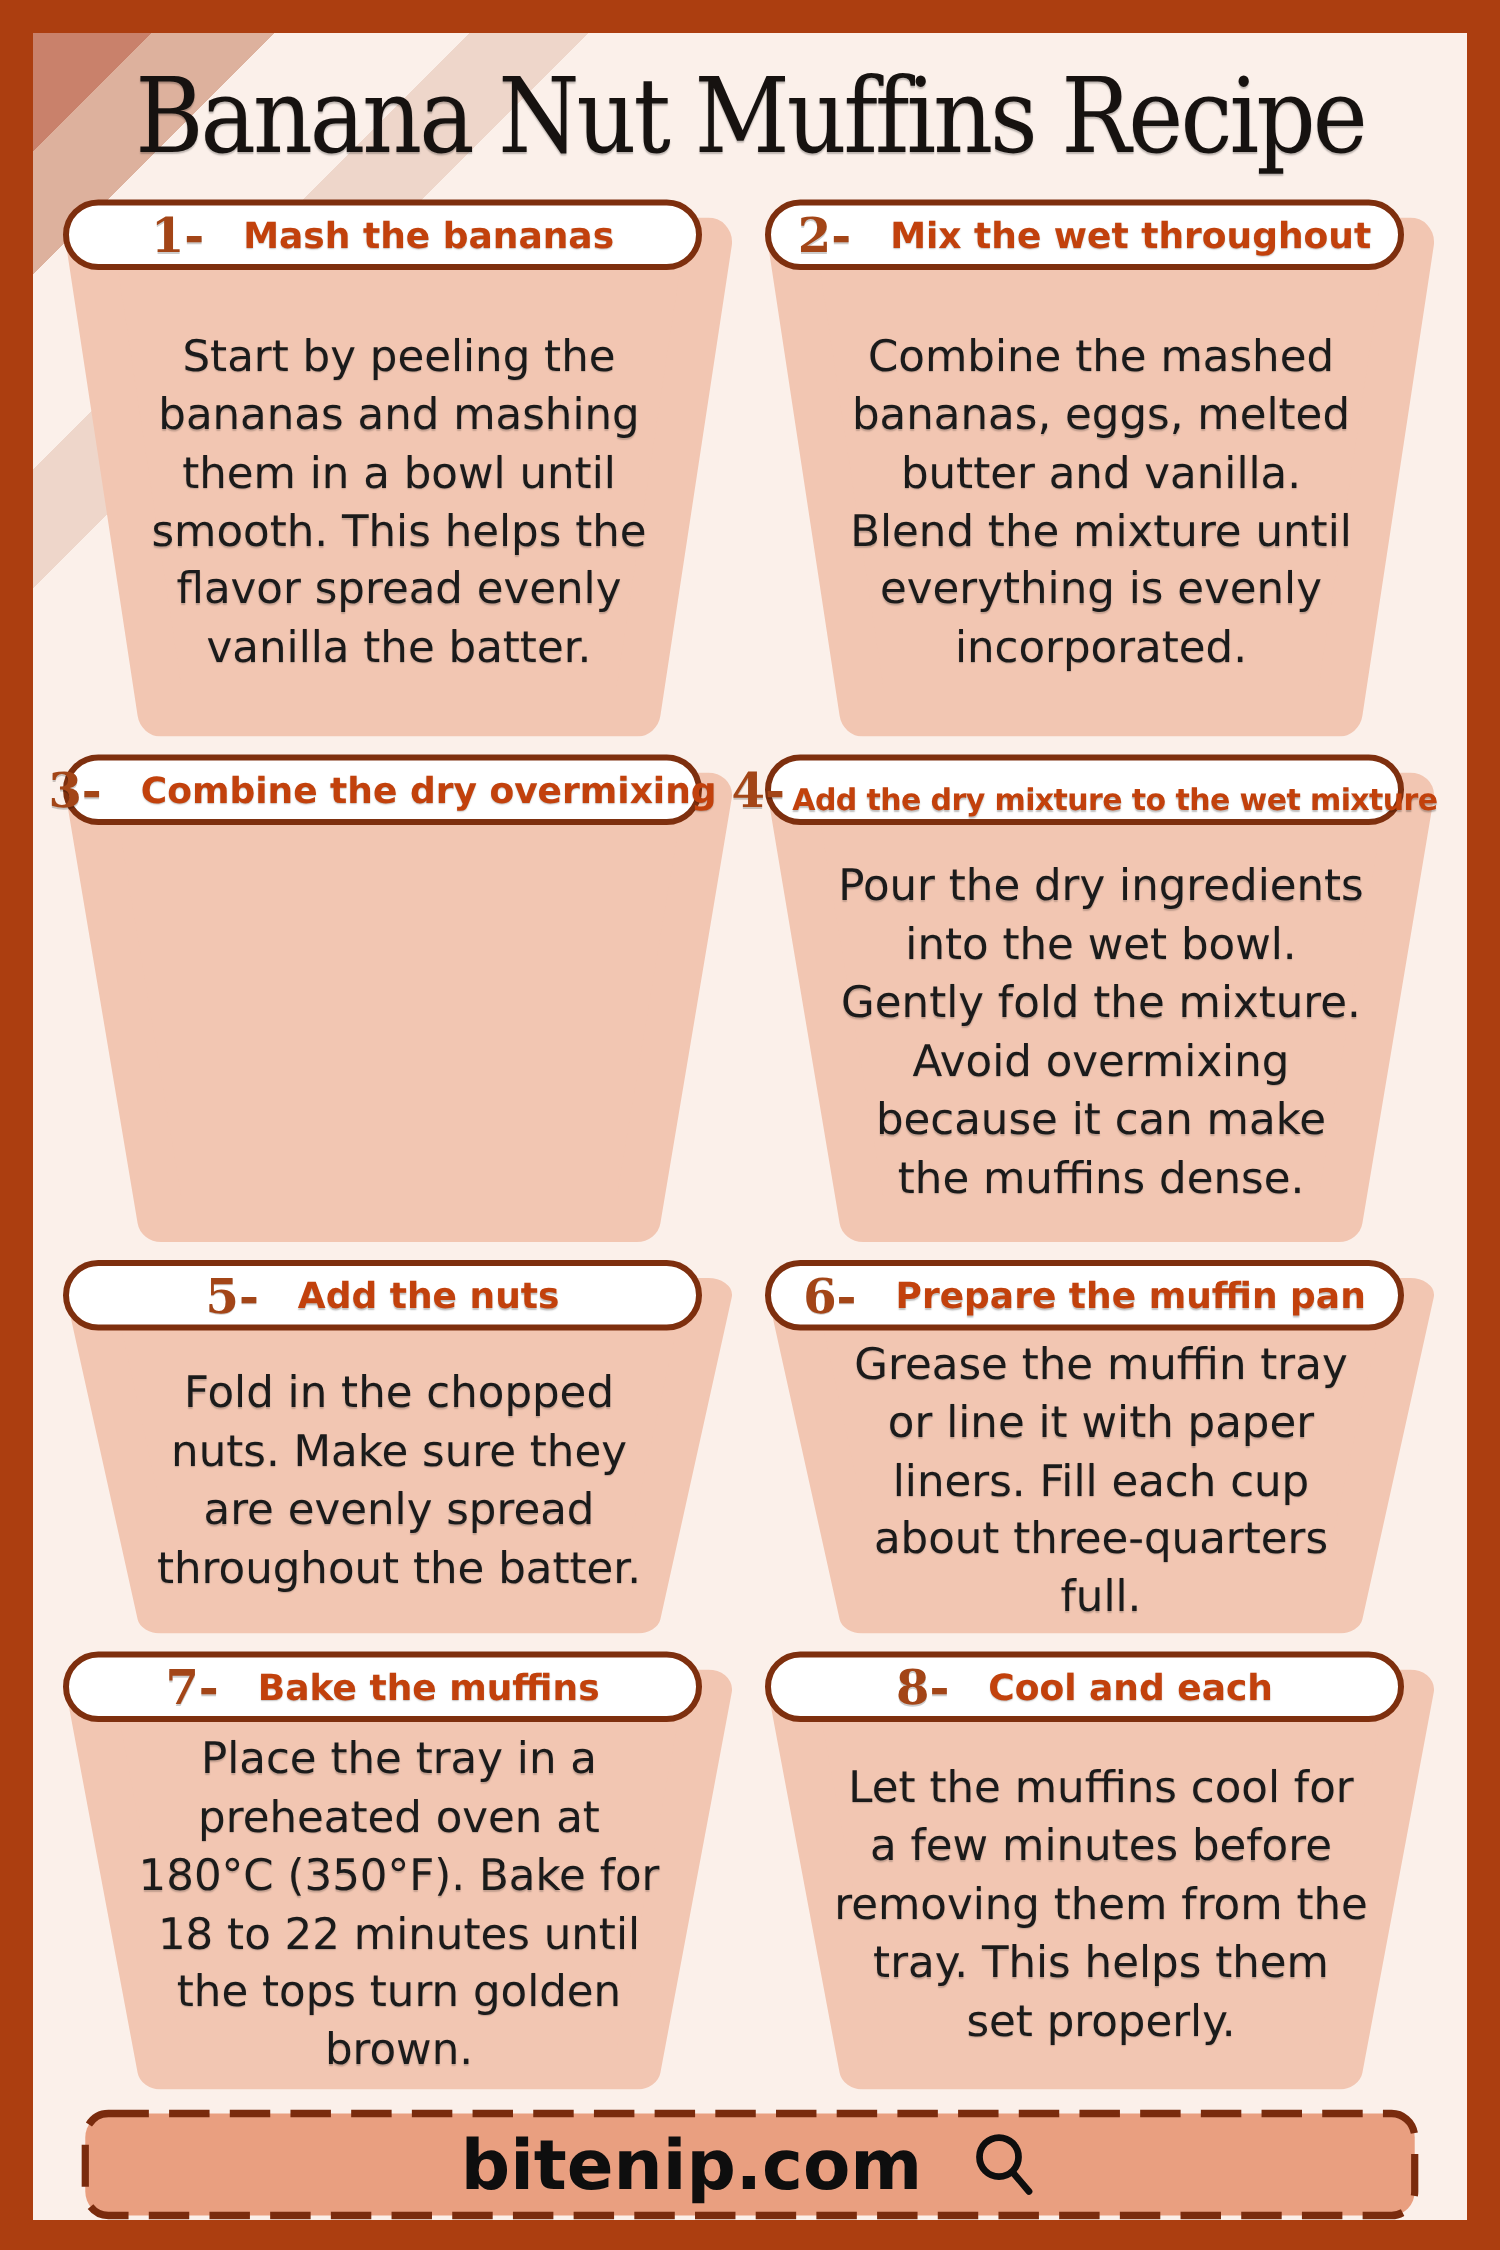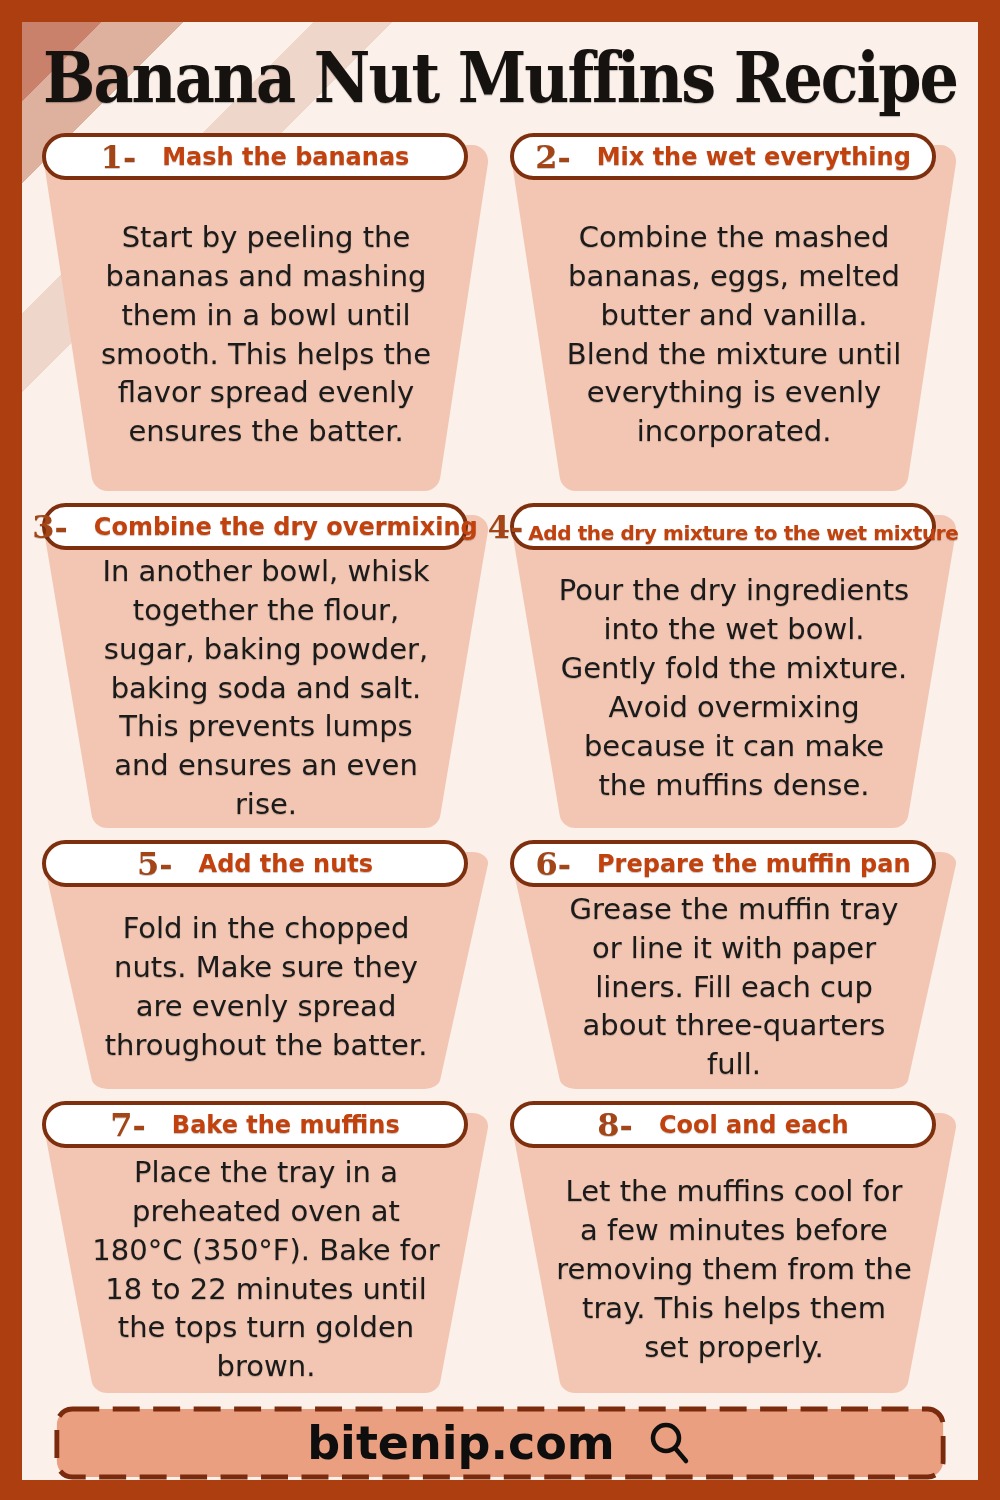--- a/index.html
+++ b/index.html
@@ -34,21 +34,21 @@
       #EED6CA 206px, #EED6CA 262px,
       rgba(255,255,255,0) 262px);
     z-index:0;
     pointer-events:none;
   }
   .title{
     position:relative;z-index:1;
     height:111px;
     display:flex;align-items:center;justify-content:center;
     font-family:"DejaVu Serif","Liberation Serif",serif;
-    font-weight:bold;
+    font-weight:normal;
     font-size:62px;
     letter-spacing:-2px;
     color:#161210;
     transform-origin:center;
     text-shadow:0 1px 1px rgba(0,0,0,0.25);
     white-space:nowrap;
   }
   .title span{display:inline-block;transform:scaleY(1.12);}
   .grid{
     position:relative;z-index:1;
@@ -147,43 +147,42 @@
     <main class="grid">
 
       <section class="card">
         <svg class="trap" viewBox="0 0 456 340" preserveAspectRatio="none">
             <polygon points="20,16 436,16 388,324 68,324"></polygon>
           </svg>
         <div class="pill">
           <span class="num">1-</span>
           <span class="ttl">Mash the bananas</span>
         </div>
-        <div class="card-body">Start by peeling the bananas and mashing them in a bowl until smooth. This helps the flavor spread evenly ensures the batter.</div>
+        <div class="card-body">Start by peeling the bananas and mashing them in a bowl until smooth. This helps the flavor spread evenly vanilla the batter.</div>
       </section>
 
       <section class="card">
         <svg class="trap" viewBox="0 0 456 340" preserveAspectRatio="none">
             <polygon points="20,16 436,16 388,324 68,324"></polygon>
           </svg>
         <div class="pill">
           <span class="num">2-</span>
-          <span class="ttl">Mix the wet everything</span>
+          <span class="ttl">Mix the wet throughout</span>
         </div>
         <div class="card-body">Combine the mashed bananas, eggs, melted butter and vanilla. Blend the mixture until everything is evenly incorporated.</div>
       </section>
 
       <section class="card">
         <svg class="trap" viewBox="0 0 456 340" preserveAspectRatio="none">
             <polygon points="20,16 436,16 388,324 68,324"></polygon>
           </svg>
         <div class="pill">
           <span class="num">3-</span>
           <span class="ttl">Combine the dry overmixing</span>
         </div>
-        <div class="card-body">In another bowl, whisk together the flour, sugar, baking powder, baking soda and salt. This prevents lumps and ensures an even rise.</div>
       </section>
 
       <section class="card">
         <svg class="trap" viewBox="0 0 456 340" preserveAspectRatio="none">
             <polygon points="20,16 436,16 388,324 68,324"></polygon>
           </svg>
         <div class="pill tight">
           <span class="num">4-</span>
           <span class="ttl">Add the dry mixture to the wet mixture</span>
         </div>

